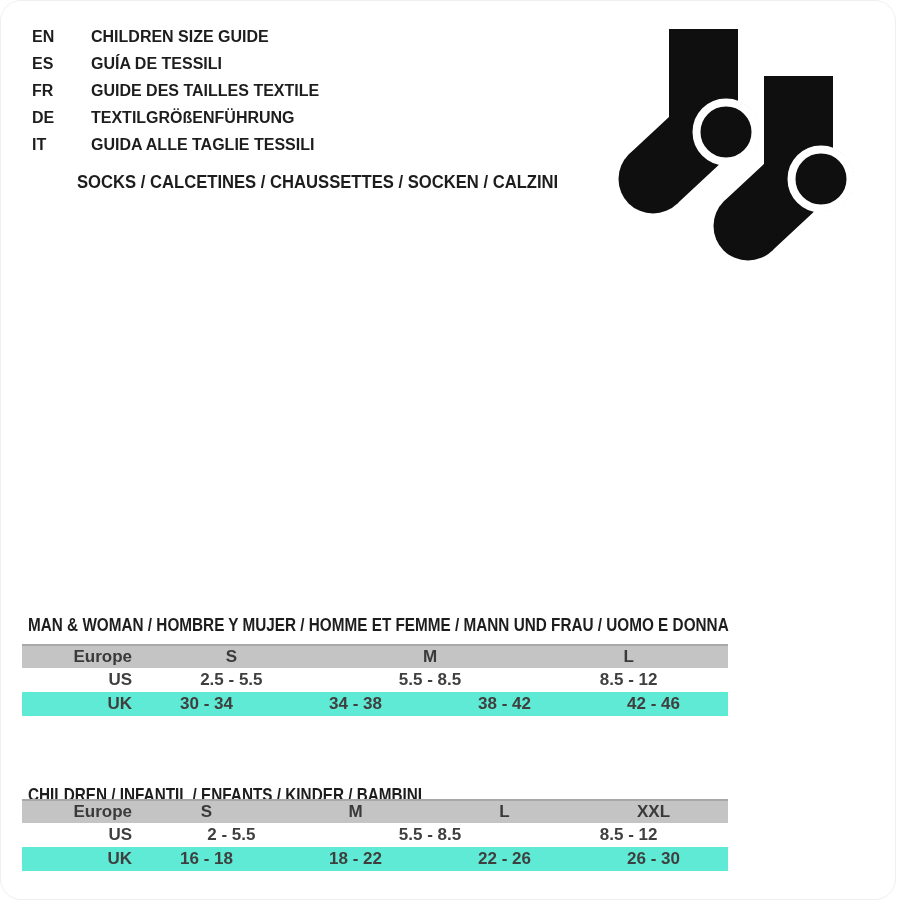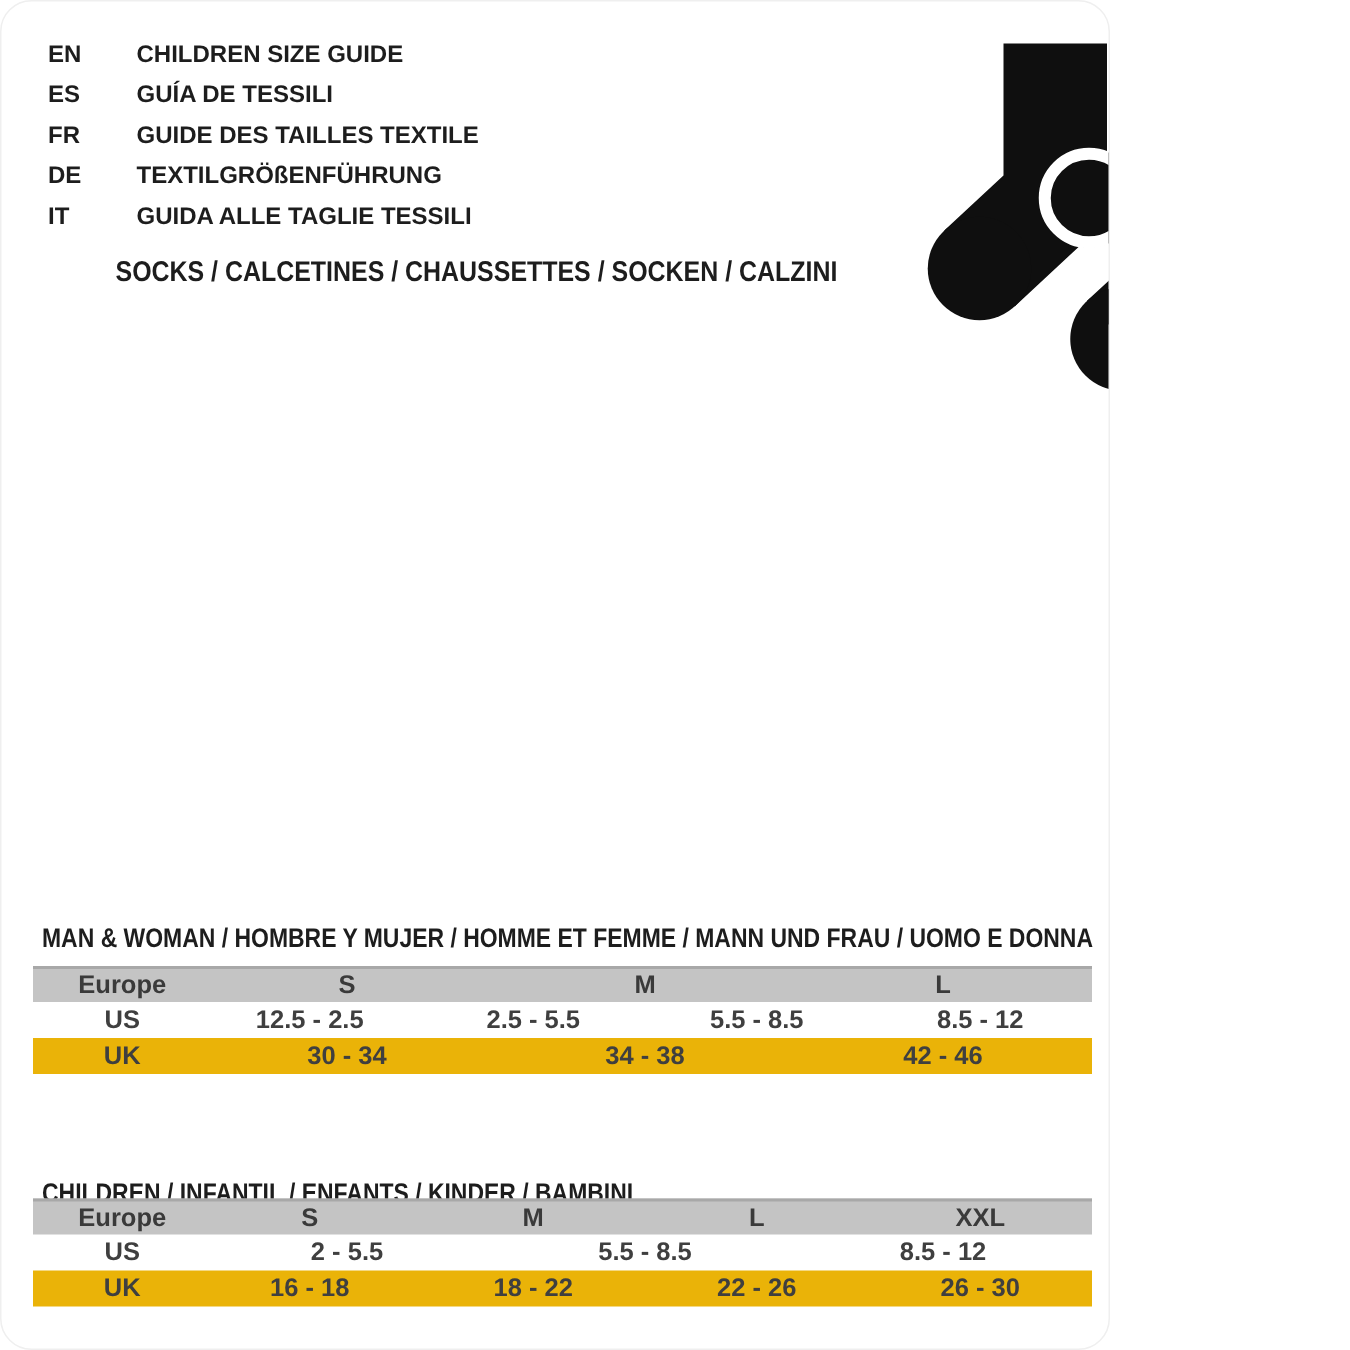--- a/index.html
+++ b/index.html
@@ -1,18 +1,18 @@
 <!DOCTYPE html>
 <html><head>
 <meta charset="utf-8">
 <style>
   html,body{margin:0;padding:0;background:#fff;}
   .page{
     position:relative;
-    width:740px;height:900px;
+    width:896px;height:900px;
     background:#ffffff;
     border:1px solid #efefef;
     border-radius:21px;
     box-sizing:border-box;
     overflow:hidden;
     font-family:"Liberation Sans","DejaVu Sans",sans-serif;
     color:#1d1d1d;
     -webkit-font-smoothing:antialiased;
   }
   
@@ -26,22 +26,22 @@
   .sx{display:inline-block;transform:scaleX(.875);transform-origin:0 50%;white-space:nowrap;}
   
   .socks-svg{position:absolute;left:600px;top:10px;width:280px;height:270px;}
   
   .table-title{position:absolute;left:27px;height:20px;line-height:20px;
     font-size:18px;font-weight:700;color:#1d1d1d;white-space:nowrap;}
   .cnd{display:inline-block;transform:scaleX(.85);transform-origin:0 50%;white-space:nowrap;}
   .size-table{position:absolute;left:21px;width:706px;}
   .t-row{display:flex;height:24px;line-height:24px;font-size:17px;font-weight:700;}
   .t-row.header{background:#c4c4c4;border-top:2px solid #a8a8a8;height:22px;line-height:21px;color:#3a3a3a;}
-  .t-row.alt{background:#eab308;}
-  .t-row .c0{width:110px;padding-left:9px;box-sizing:border-box;text-align:center;color:#3f3f3f;}
+  .t-row.alt{background:#5eead4;}
+  .t-row .c0{width:110px;padding-left:9px;box-sizing:border-box;text-align:right;color:#3f3f3f;}
   .t-row .c{flex:1;text-align:center;color:#3f3f3f;}
   .t-row.header .c0,.t-row.header .c{color:#3a3a3a;}
   #title-1{top:614px;}
   #table-1{top:643px;}
   #title-2{top:768px;margin-top:16px;}
   #table-2{top:798px;}
 </style>
 </head>
 <body>
 
@@ -94,29 +94,29 @@
   </div>
   <div class="size-table" id="table-1">
     <div class="t-row header">
       <div class="c0">Europe</div>
       <div class="c">S</div>
       <div class="c">M</div>
       <div class="c">L</div>
     </div>
     <div class="t-row">
       <div class="c0">US</div>
-      <div class="c">12.5 - 2.5</div>
       <div class="c">2.5 - 5.5</div>
       <div class="c">5.5 - 8.5</div>
       <div class="c">8.5 - 12</div>
     </div>
     <div class="t-row alt">
       <div class="c0">UK</div>
       <div class="c">30 - 34</div>
       <div class="c">34 - 38</div>
+      <div class="c">38 - 42</div>
       <div class="c">42 - 46</div>
     </div>
   </div>
 
   <div class="table-title" id="title-2">
     <span class="cnd">CHILDREN / INFANTIL / ENFANTS / KINDER / BAMBINI</span>
   </div>
   <div class="size-table" id="table-2">
     <div class="t-row header">
       <div class="c0">Europe</div>

